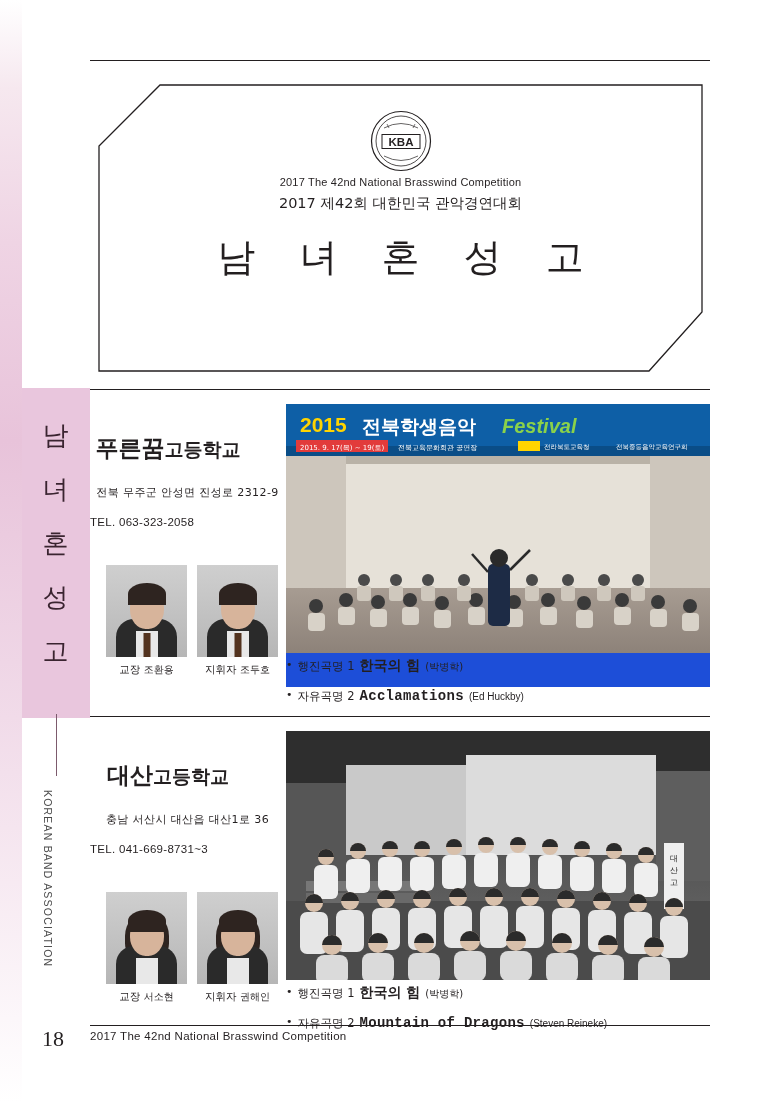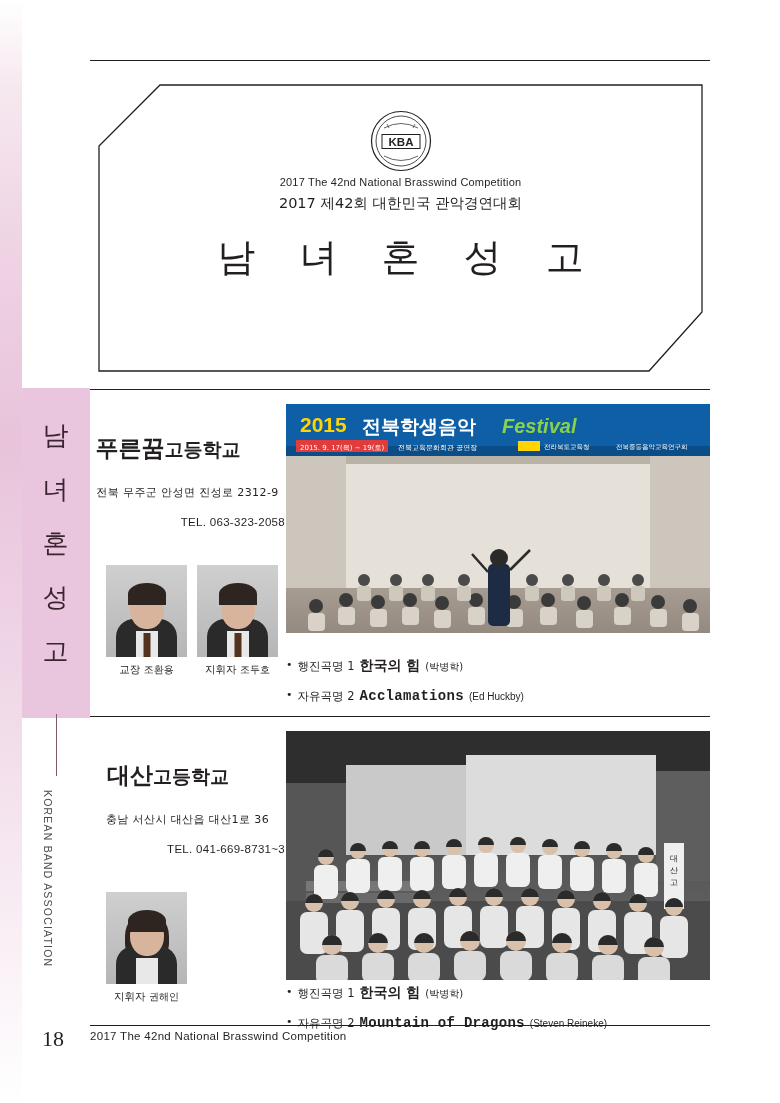--- a/index.html
+++ b/index.html
@@ -169,21 +169,21 @@
     font-size: 11px;
     letter-spacing: 0.4px;
     color: #231f20;
     font-family: "DejaVu Sans", sans-serif;
   }
   .school-tel {
     position: absolute;
     left: 0;
     top: 117px;
     width: 195px;
-    text-align: right;
+    text-align: left;
     font-size: 11.5px;
     letter-spacing: 0.3px;
     color: #231f20;
     font-family: "Liberation Sans", sans-serif;
   }
 
   
   .portraits {
     position: absolute;
     left: 16px;
@@ -218,23 +218,23 @@
   .pp-hair.long { bottom: 24px; height: 48px; width: 44px; border-radius: 50% 50% 35% 35%; z-index: 0;}
   .pp-shirt { position: absolute; left: 50%; transform: translateX(-50%); bottom: 0; width: 22px; height: 26px; background: #e8e8e8; }
   .pp-tie { position: absolute; left: 50%; transform: translateX(-50%); bottom: 0; width: 7px; height: 24px; background: #53331f; }
 
   
   .stage-photo {
     position: absolute;
     left: 196px;
     top: 5px;
     width: 424px;
-    height: 229px;
+    height: 283px;
     overflow: hidden;
-    background: #bef264;
+    background: #1d4ed8;
   }
   .stage-photo-2 {
     position: absolute;
     left: 196px;
     top: 5px;
     width: 424px;
     height: 249px;
     overflow: hidden;
     background: #9a9a9a;
   }
@@ -482,20 +482,34 @@
       <div class="portrait">
         <div class="photo">
           <div class="pp-bg"></div>
           <div class="pp-hair long"></div>
           <div class="pp-body"></div>
           <div class="pp-shirt"></div>
           <div class="pp-head"></div>
           <div class="pp-hair"></div>
         </div>
         <div class="cap">
+          <span>교장</span>
+          <b>서소현</b>
+        </div>
+      </div>
+      <div class="portrait">
+        <div class="photo">
+          <div class="pp-bg"></div>
+          <div class="pp-hair long"></div>
+          <div class="pp-body"></div>
+          <div class="pp-shirt"></div>
+          <div class="pp-head"></div>
+          <div class="pp-hair"></div>
+        </div>
+        <div class="cap">
           <span>지휘자</span>
           <b>권해인</b>
         </div>
       </div>
     </div>
 
     <div class="stage-photo-2">
       <svg width="424" height="249" viewBox="0 0 424 249">
         <defs>
           <linearGradient id="gwall" x1="0" y1="0" x2="0" y2="1">

